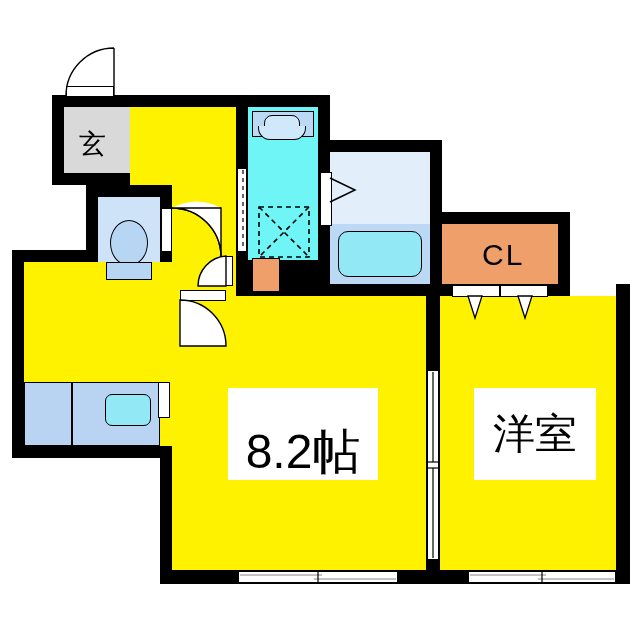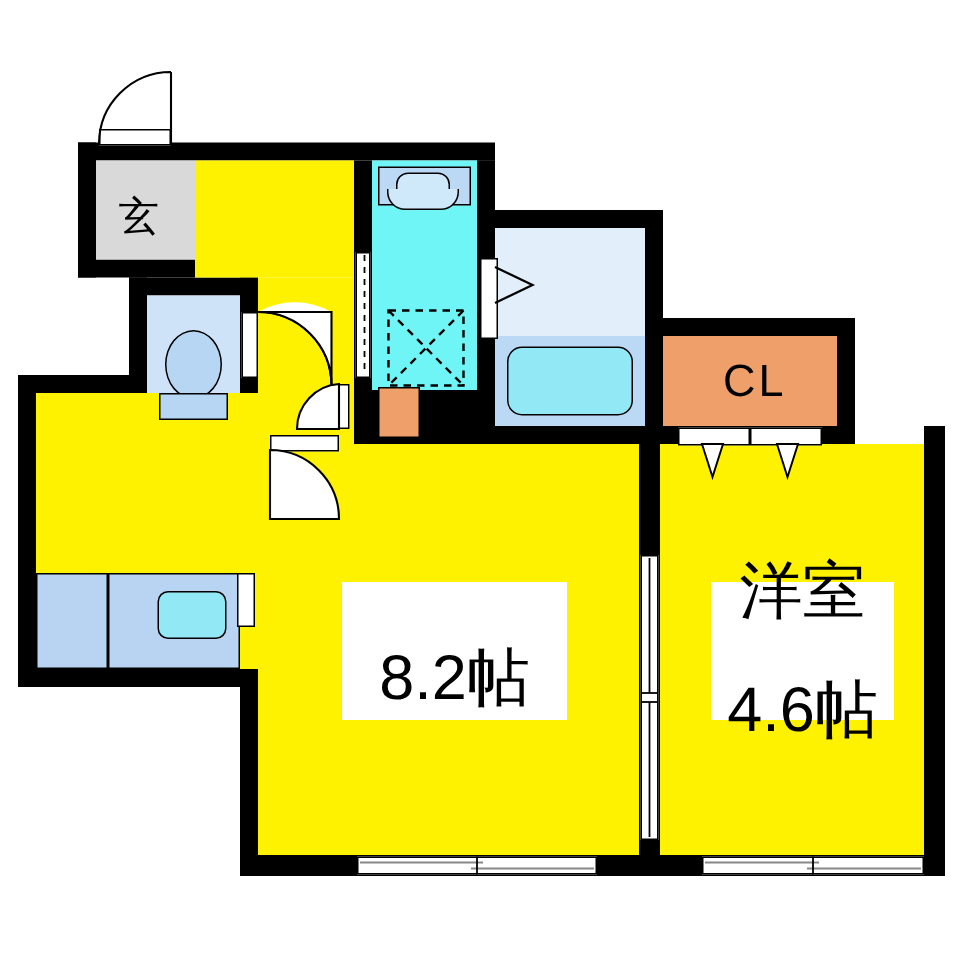--- a/index.html
+++ b/index.html
@@ -14,21 +14,21 @@
   .wash{background:#6FF5F5;}
   .bathU{background:#E2EEFA;}
   .bathL{background:#BBD9F5;}
   .toilet{background:#CFE3F8;}
   .closet{background:#EFA06A;}
   .counter{background:#B9D3F2;}
   .outline{box-sizing:border-box;border:1.4px solid #000;}
   .label{position:absolute;background:#ffffff;display:flex;flex-direction:column;
          align-items:center;justify-content:center;color:#000;line-height:1.02;}
   .label .l1{font-size:42px;font-weight:400;letter-spacing:0px;}
-  .label .l2{font-size:42px;font-weight:400;letter-spacing:0px;margin-top:36px;}
+  .label .l2{font-size:48px;font-weight:400;letter-spacing:0px;margin-top:36px;}
   .genkan-lab{position:absolute;font-size:27px;color:#000;}
   .cl-lab{position:absolute;font-size:30px;color:#000;letter-spacing:2px;}
   .white{background:#ffffff;}
   svg{position:absolute;overflow:visible;}
 </style>
 </head>
 <body>
 
 <div id="plan">
 
@@ -190,16 +190,15 @@
   <div class="genkan-lab" style="left:79px;top:126px;">玄</div>
 
   <div class="cl-lab" style="left:482px;top:238px;">CL</div>
 
   <div class="label" style="left:228px;top:388px;width:150px;height:92px;">
     <div class="l2">8.2帖</div>
   </div>
 
   <div class="label" style="left:474px;top:388px;width:122px;height:92px;">
     <div class="l1">洋室</div>
-    <div class="l2">4.6帖</div>
   </div>
 
 </div>
 
 </body></html>

